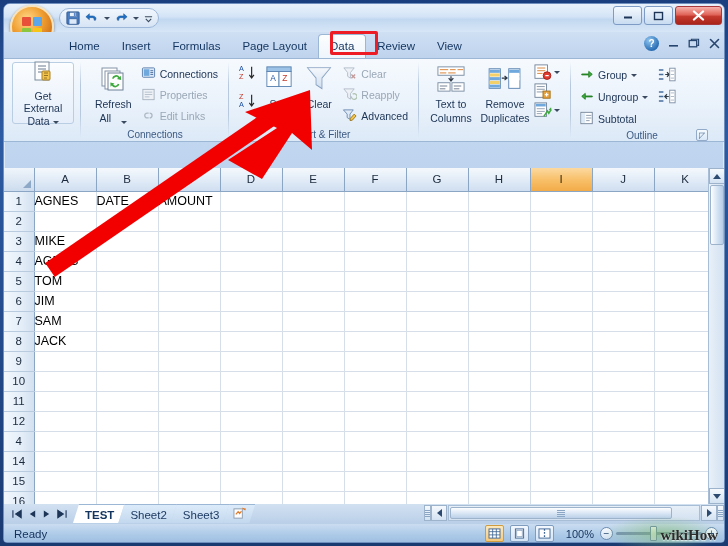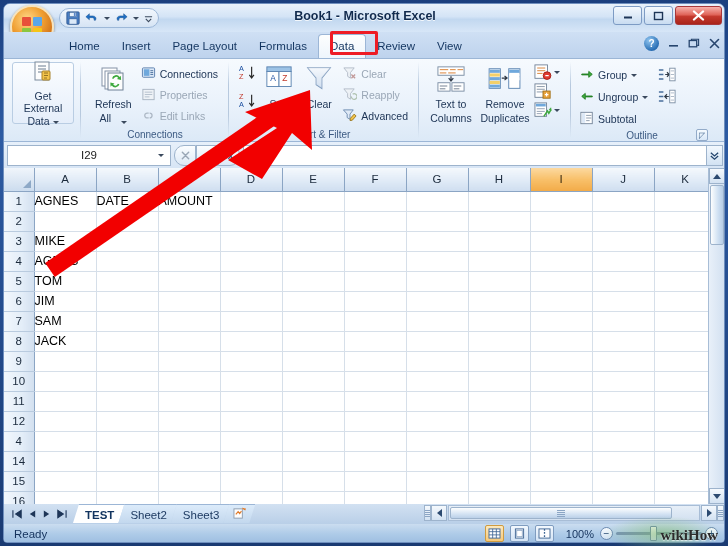--- a/index.html
+++ b/index.html
@@ -331,21 +331,20 @@
     z-index: 25; pointer-events:none;
   }
 </style>
 </head>
 <body>
 
 <div id="app">
   <div class="win-frame">
 
     <div class="titlebar">
-      <div class="win-title">Book1 - Microsoft Excel</div>
 
       <div class="qat">
         <div class="qat-btn">
           <svg width="14" height="14" viewBox="0 0 16 16">
             <rect x="1" y="1" width="14" height="14" rx="1" fill="#4a7ec4" stroke="#2b558f"></rect>
             <rect x="4" y="1.5" width="8" height="5" fill="#e9f2fb" stroke="#2b558f" stroke-width=".6"></rect>
             <rect x="9" y="2.2" width="2" height="3.5" fill="#5a87c9"></rect>
             <rect x="3.5" y="9" width="9" height="6" fill="#dbe9f8" stroke="#2b558f" stroke-width=".6"></rect>
           </svg>
         </div>
@@ -398,22 +397,22 @@
               <path d="M2 1.5 L11 9.5 M11 1.5 L2 9.5" stroke="#fff" stroke-width="2.3" stroke-linecap="round"></path>
             </svg>
         </div>
       </div>
     </div>
 
     <div class="tabstrip">
       <div class="tabs">
         <div class="tab">Home</div>
         <div class="tab">Insert</div>
+        <div class="tab">Formulas</div>
         <div class="tab">Page Layout</div>
-        <div class="tab">Formulas</div>
         <div class="tab active">Data</div>
         <div class="tab">Review</div>
         <div class="tab">View</div>
       </div>
       <div class="tab-right-icons">
         <div class="help-orb">?</div>
         <svg width="11" height="10" viewBox="0 0 11 10">
             <rect x="1" y="6" width="9" height="1.6" fill="#27456e"></rect>
           </svg>
         <svg width="12" height="11" viewBox="0 0 12 11">
@@ -699,47 +698,20 @@
             </svg>
           </div>
         </div>
         <div class="gcaption">
           <span>Outline</span>
           <span class="dlg-launch">◸</span>
         </div>
       </div>
     </div>
 
-    <div class="fbar">
-      <div class="namebox">
-        <span>I29</span>
-        <i class="caret-sm nb-caret"></i>
-      </div>
-      <div class="fx-group">
-        <div class="fx-btn" style="border-radius:10px 0 0 10px;color:#9aa7b6">
-          <svg width="9" height="9" viewBox="0 0 10 10">
-              <path d="M1.5 1.5 L8.5 8.5 M8.5 1.5 L1.5 8.5" stroke="#9aa7b6" stroke-width="1.6" stroke-linecap="round"></path>
-            </svg>
-        </div>
-        <div class="fx-btn" style="color:#9aa7b6">
-          <svg width="11" height="9" viewBox="0 0 12 10">
-              <path d="M1.5 5 L4.5 8.5 L10.5 1.5" stroke="#9aa7b6" stroke-width="1.7" fill="none" stroke-linecap="round"></path>
-            </svg>
-        </div>
-        <div class="fx-btn" style="border-radius:0 10px 10px 0;font-style:italic;font-weight:700;font-size:10px">
-          <span>fx</span>
-        </div>
-      </div>
-      <div class="fx-input" title=""></div>
-      <div class="fx-expand">
-        <svg width="11" height="11" viewBox="0 0 12 12">
-            <path d="M2 3 L6 6.4 L10 3 M2 6.6 L6 10 L10 6.6" stroke="#23456e" stroke-width="1.4" fill="none"></path>
-          </svg>
-      </div>
-    </div>
 
     <div class="gridwrap">
       <table class="sheet">
         <thead>
           <tr>
             <th class="corner"></th>
           <th class="colhead" style="width: 62px;">A</th>
               <th class="colhead" style="width: 62px;">B</th>
               <th class="colhead" style="width: 62px;">C</th>
               <th class="colhead" style="width: 62px;">D</th>

